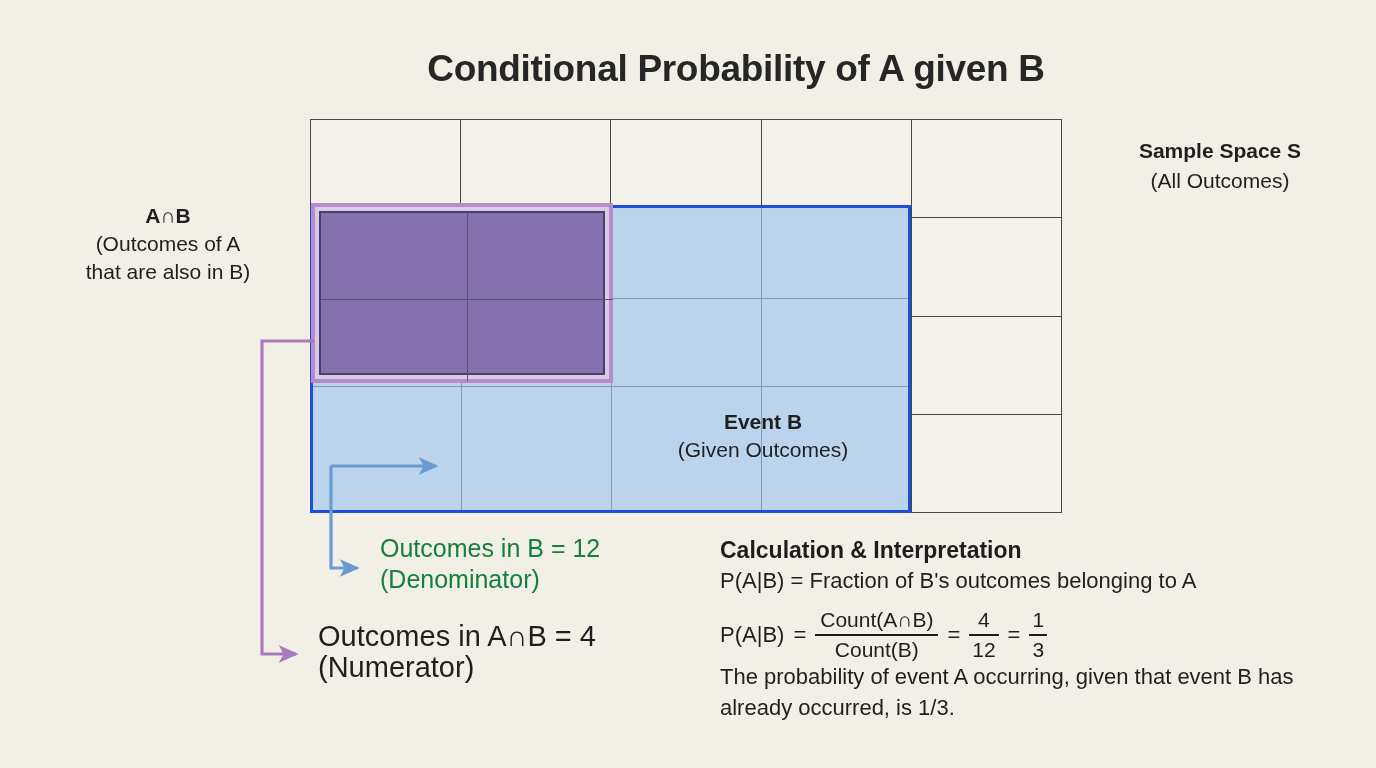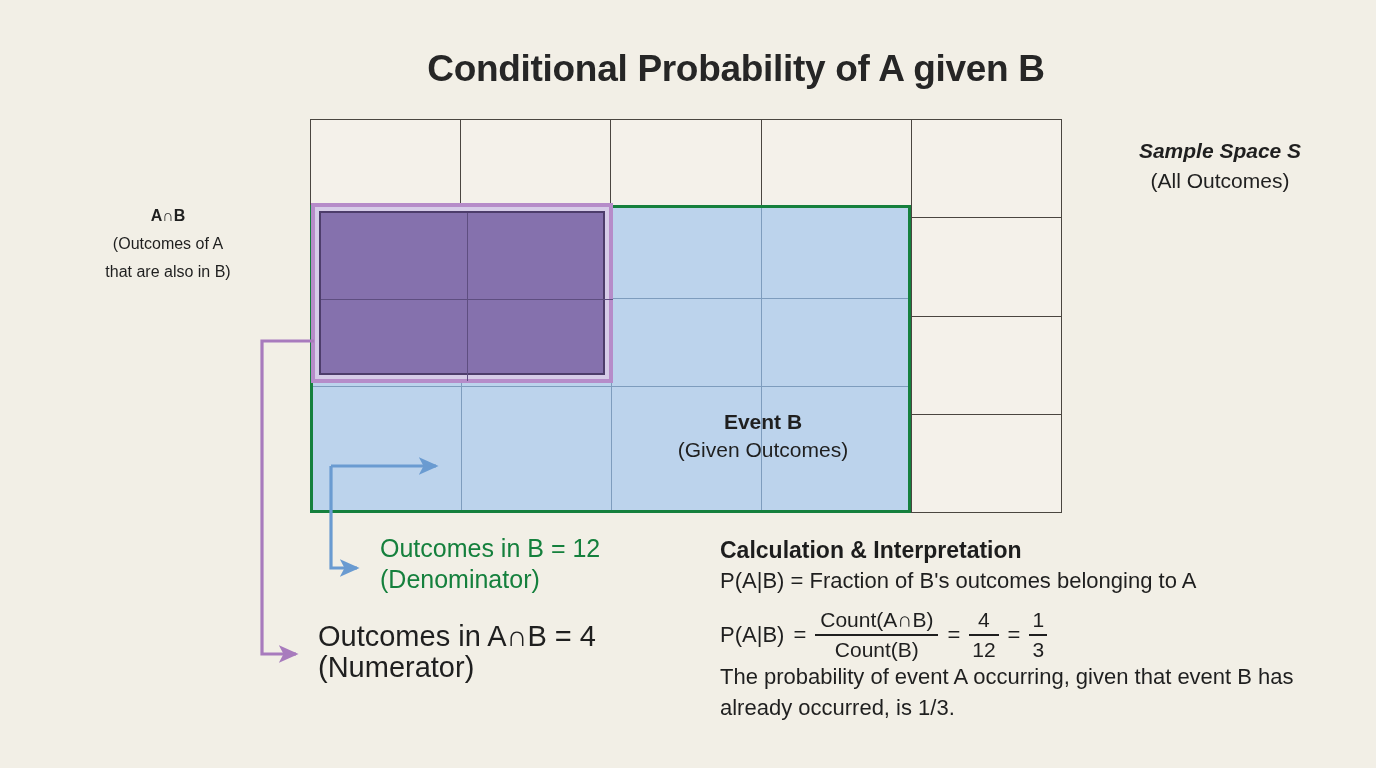--- a/index.html
+++ b/index.html
@@ -55,21 +55,21 @@
     padding: 0;
   }
   
   #event-b {
     position: absolute;
     left: 0px;
     top: 86px;
     width: 601px;
     height: 308px;
     background: #bcd3ec;
-    border: 3px solid #15803d;
+    border: 3px solid #1d4ed8;
     box-sizing: border-box;
   }
   .bline {
     position: absolute;
     background: #7e9cbd;
   }
   #b-label {
     position: absolute;
     left: 300px;
     top: 200px;
@@ -108,28 +108,28 @@
   #sample-space-label {
     position: absolute;
     left: 1070px;
     top: 136px;
     width: 300px;
     text-align: center;
     font-size: 21px;
     line-height: 30px;
     color: #1f1f1f;
   }
-  #sample-space-label .bold { font-weight: bold; display: block; font-style: italic; }
+  #sample-space-label .bold { font-weight: bold; display: block; }
   #aib-label {
     position: absolute;
     left: 30px;
     top: 202px;
     width: 276px;
     text-align: center;
-    font-size: 16px;
+    font-size: 21px;
     line-height: 28px;
     color: #1f1f1f;
   }
   #aib-label .bold { font-weight: bold; display: block; }
   
   #denominator-text {
     position: absolute;
     left: 380px;
     top: 533px;
     font-size: 25px;

